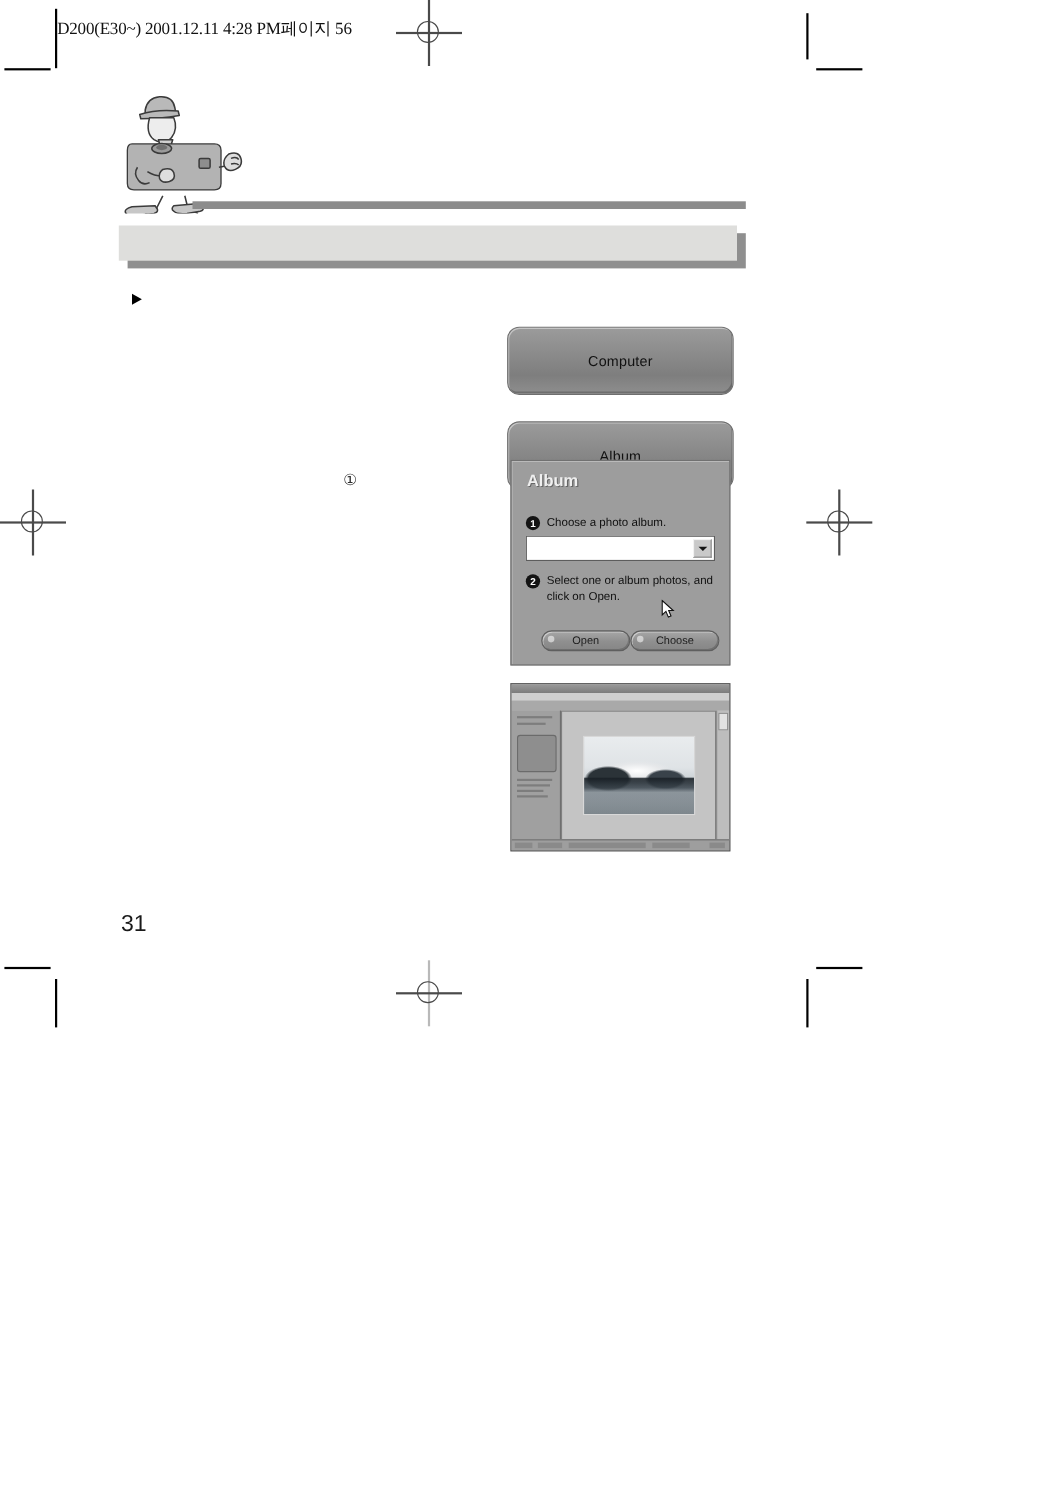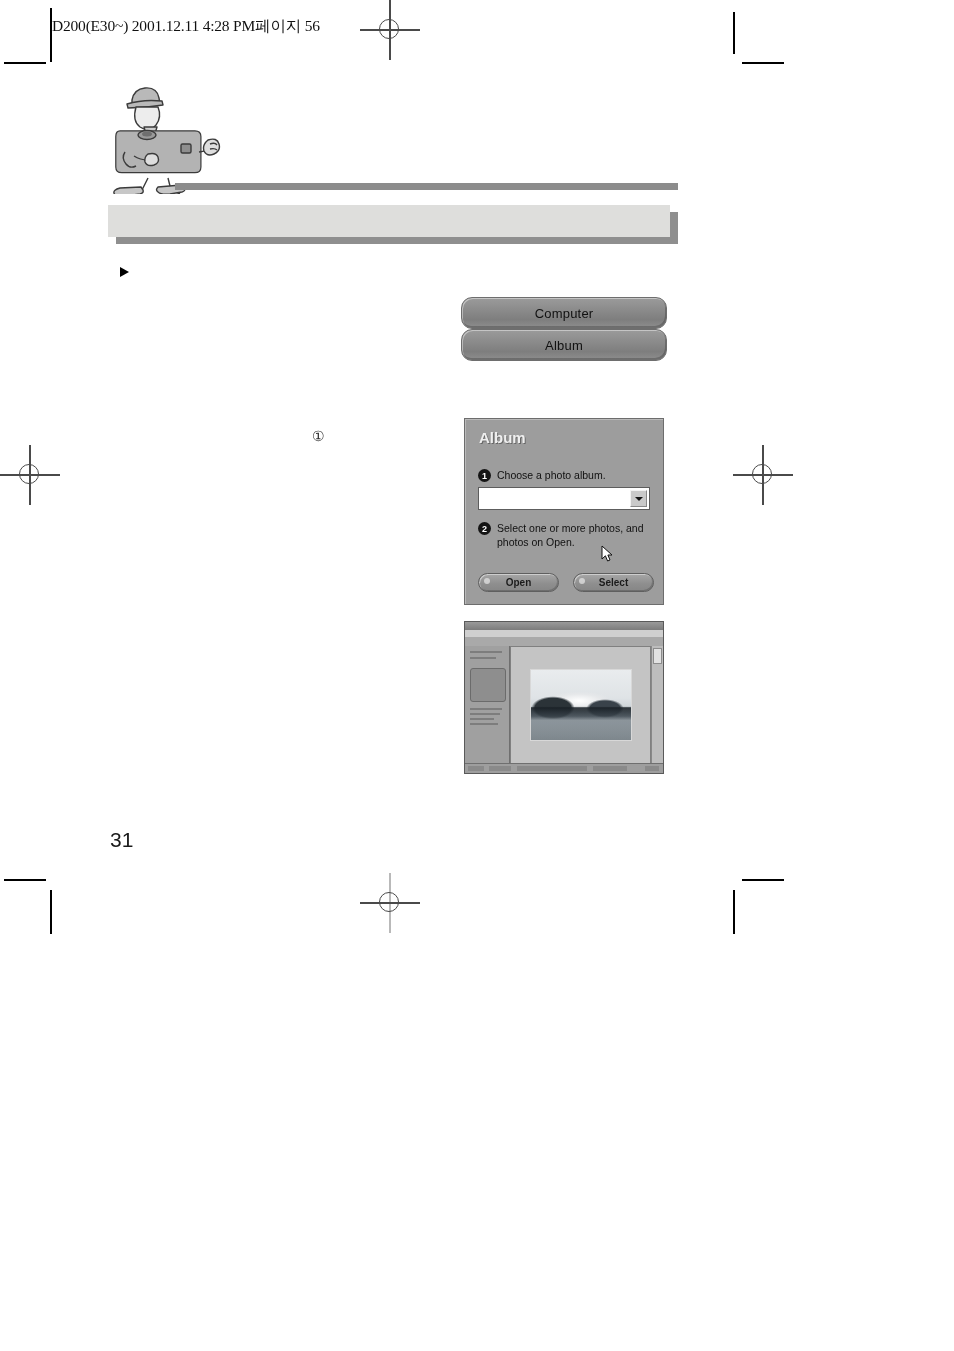--- a/index.html
+++ b/index.html
@@ -108,31 +108,31 @@
     position: absolute;
     left: 312px; top: 428px;
     font-size: 14px;
     color: #2e2e2e;
   }
 
   
   .tabstack { position: absolute; left: 461px; top: 297px; width: 206px; }
   .tab-btn {
     position: relative;
-    height: 32px;
+    height: 62px;
     border-radius: 11px;
     background: linear-gradient(180deg,#9b9b9b 0%, #8a8a8a 42%, #7e7e7e 72%, #8e8e8e 100%);
     border: 1px solid #6e6e6e;
     box-shadow: inset 1px 1px 0 rgba(255,255,255,0.42),
                 inset -1px -2px 0 rgba(0,0,0,0.22);
     display: flex;
     align-items: center;
     justify-content: center;
     box-sizing: border-box;
-    margin-bottom: 0;
+    margin-bottom: 24px;
   }
   .tab-btn .lbl {
     font-size: 13px;
     color: #111;
     letter-spacing: 0.2px;
   }
 
   
   .album-dlg {
     position: absolute;
@@ -216,22 +216,21 @@
     border-right: 4px solid transparent;
     border-top: 4px solid #141414;
   }
   .album-cursor { position: absolute; left: 136px; top: 126px; width: 14px; height: 18px; }
 
   .album-actions {
     position: absolute;
     left: 13px; top: 154px;
     width: 176px;
     display: flex;
-    justify-content: space-between;
-    font-weight: bold;
+    justify-content: flex-end;
   }
   .pill-btn {
     position: relative;
     width: 81px; height: 19px;
     border-radius: 10px;
     background: linear-gradient(180deg,#a7a7a7 0%, #8f8f8f 55%, #868686 100%);
     border: 1px solid #5f5f5f;
     box-shadow: inset 1px 1px 0 rgba(255,255,255,0.45),
                 inset -1px -1px 0 rgba(0,0,0,0.18);
     display: flex;
@@ -460,35 +459,35 @@
 
   <div class="album-combo">
     <span class="combo-value" title=""></span>
     <span class="combo-arrow">
         <i></i>
       </span>
   </div>
 
   <div class="step step-2">
     <span class="step-badge">2</span>
-    <span class="step-text">Select one or more photos, and photos on Open.</span>
+    <span class="step-text">Select one or album photos, and click on Open.</span>
   </div>
 
   <div class="album-cursor">
     <svg viewBox="0 0 14 18" width="14" height="18" aria-hidden="true">
       <path d="M1 1 L1 14 L4.4 10.8 L6.6 16 L9 15 L6.9 10 L11 10 Z" fill="#ffffff" stroke="#111" stroke-width="1"></path>
     </svg>
   </div>
 
   <div class="album-actions">
     <div class="pill-btn">
       <span class="lbl">Open</span>
     </div>
     <div class="pill-btn">
-      <span class="lbl">Select</span>
+      <span class="lbl">Choose</span>
     </div>
   </div>
 </div>
 
 <div class="shot">
   <div class="shot-titlebar"></div>
   <div class="shot-menubar"></div>
   <div class="shot-toolbar"></div>
 
   <div class="shot-sidebar">

